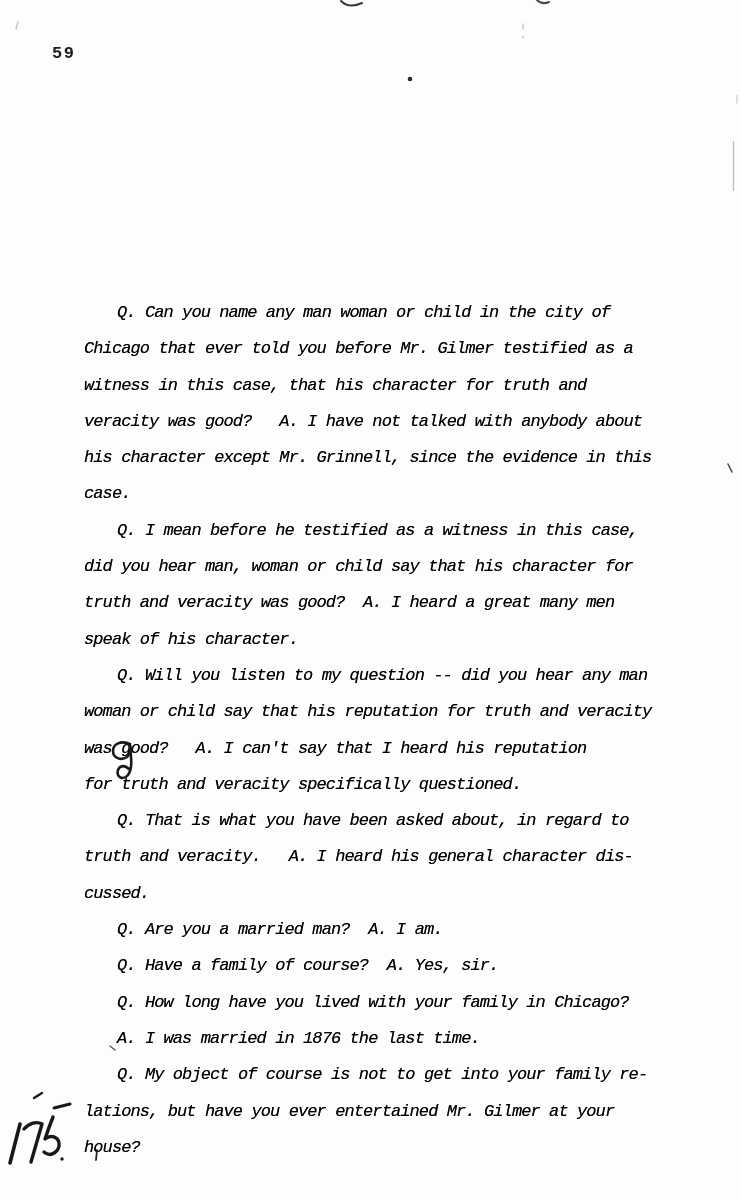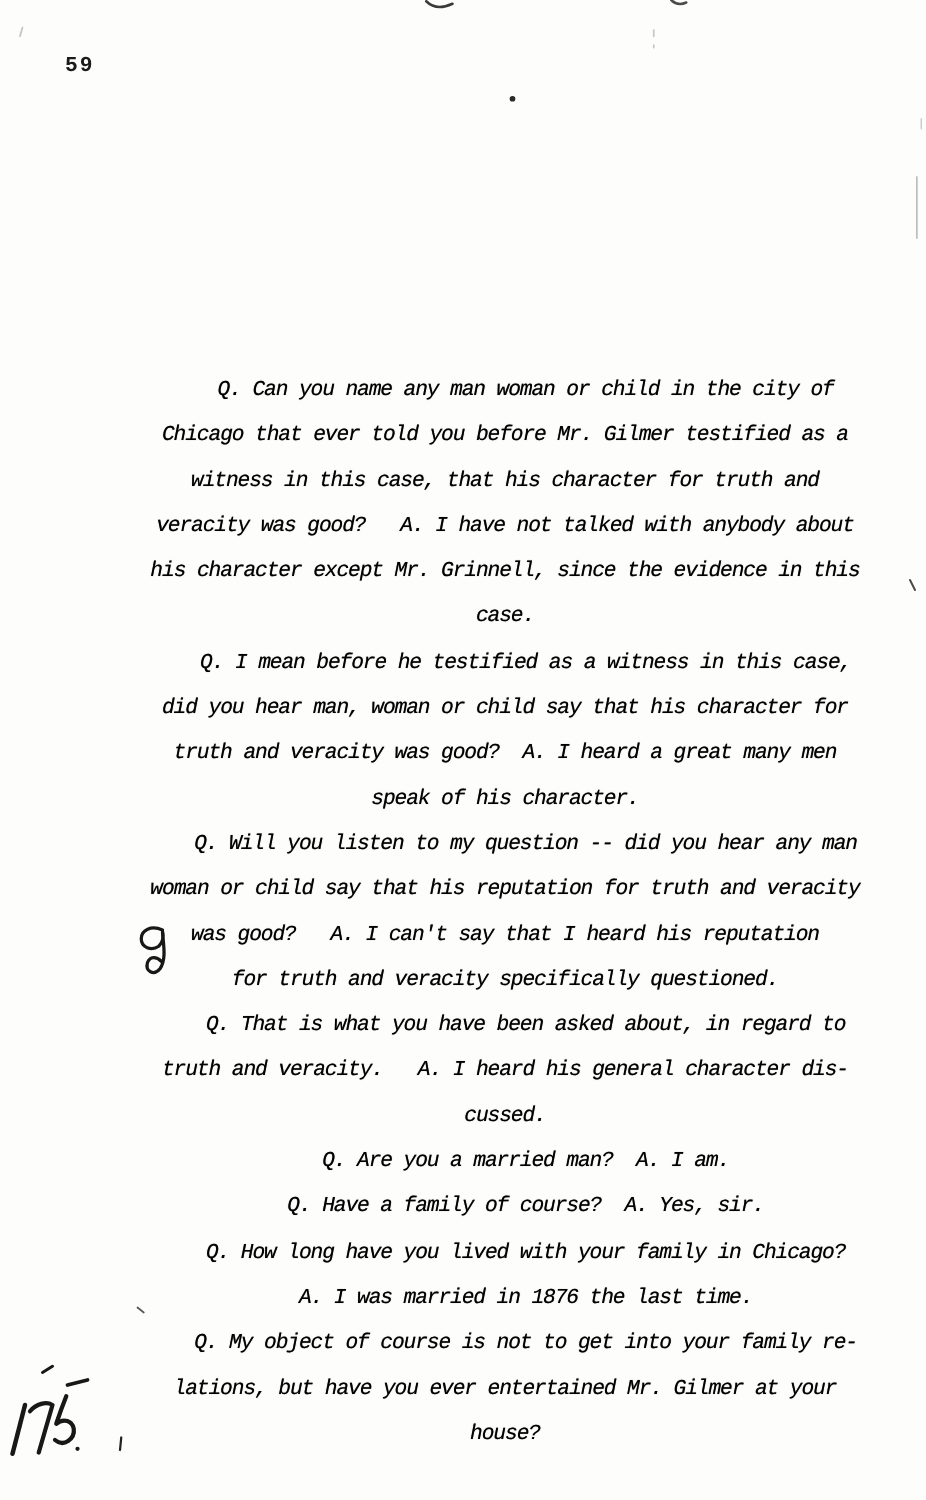--- a/index.html
+++ b/index.html
@@ -3,21 +3,20 @@
 <meta charset="utf-8">
 <style>
   html, body { margin: 0; padding: 0; background: #ffffff; }
   .page {
     position: relative;
     width: 741px;
     height: 1200px;
     background: #fdfdfb;
     overflow: hidden;
     font-family: "Liberation Mono", "DejaVu Sans Mono", monospace;
-    text-align: center;
   }
   .page-number {
     position: absolute;
     left: 52px;
     top: 44px;
     font-size: 17px;
     font-weight: bold;
     letter-spacing: 1.5px;
     color: #1b1b1b;
   }

